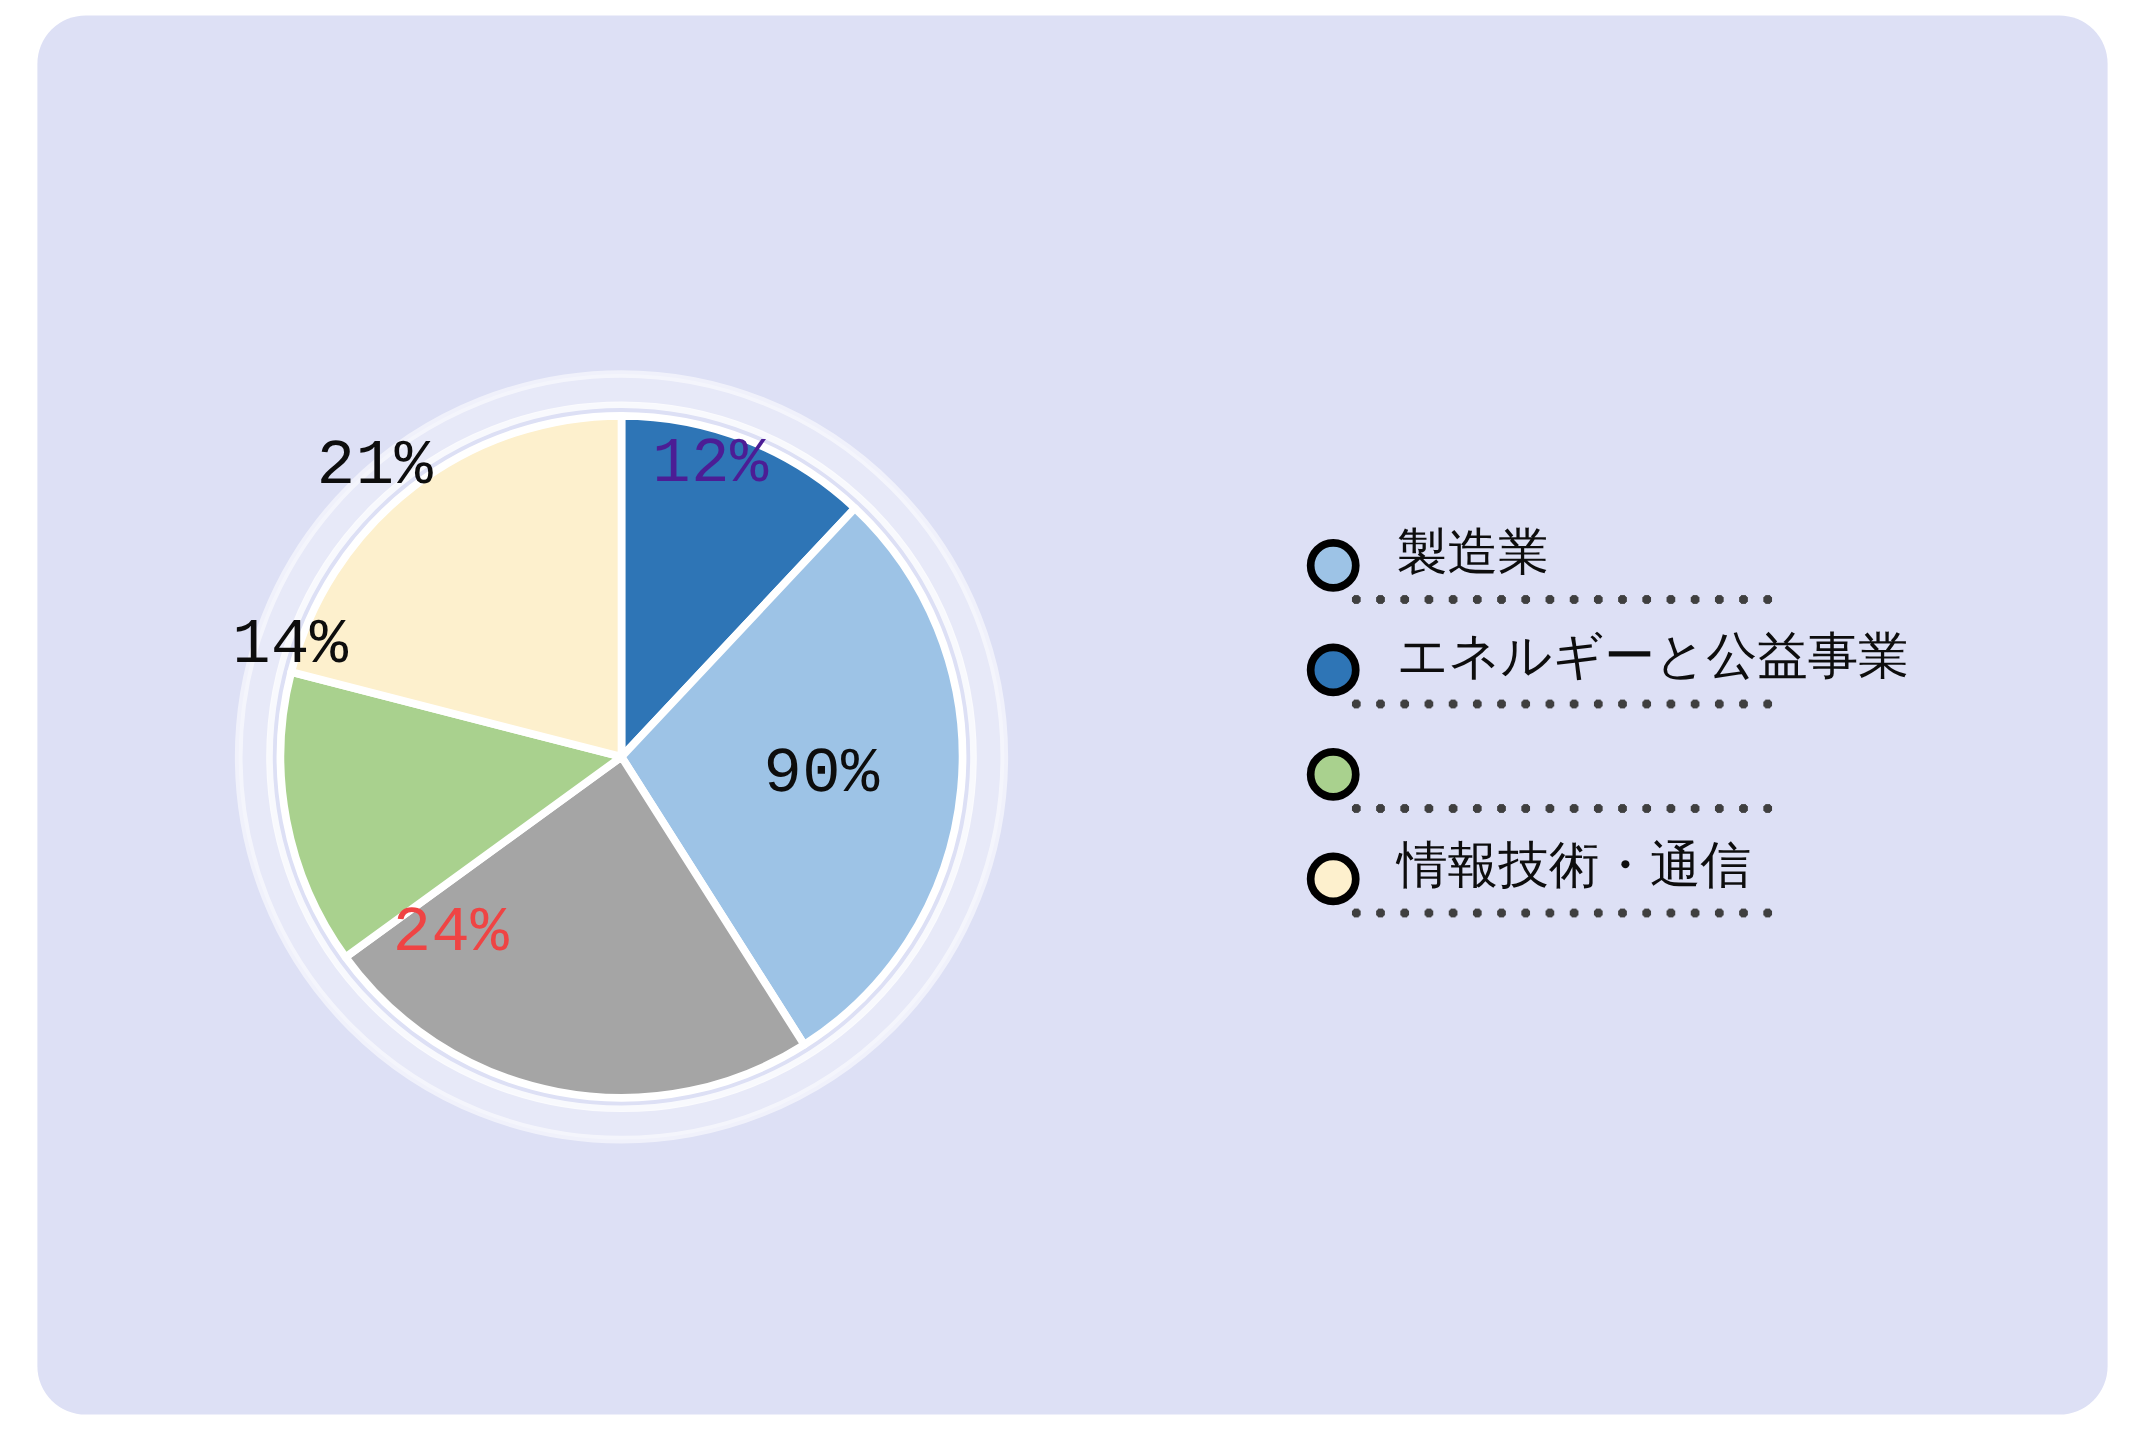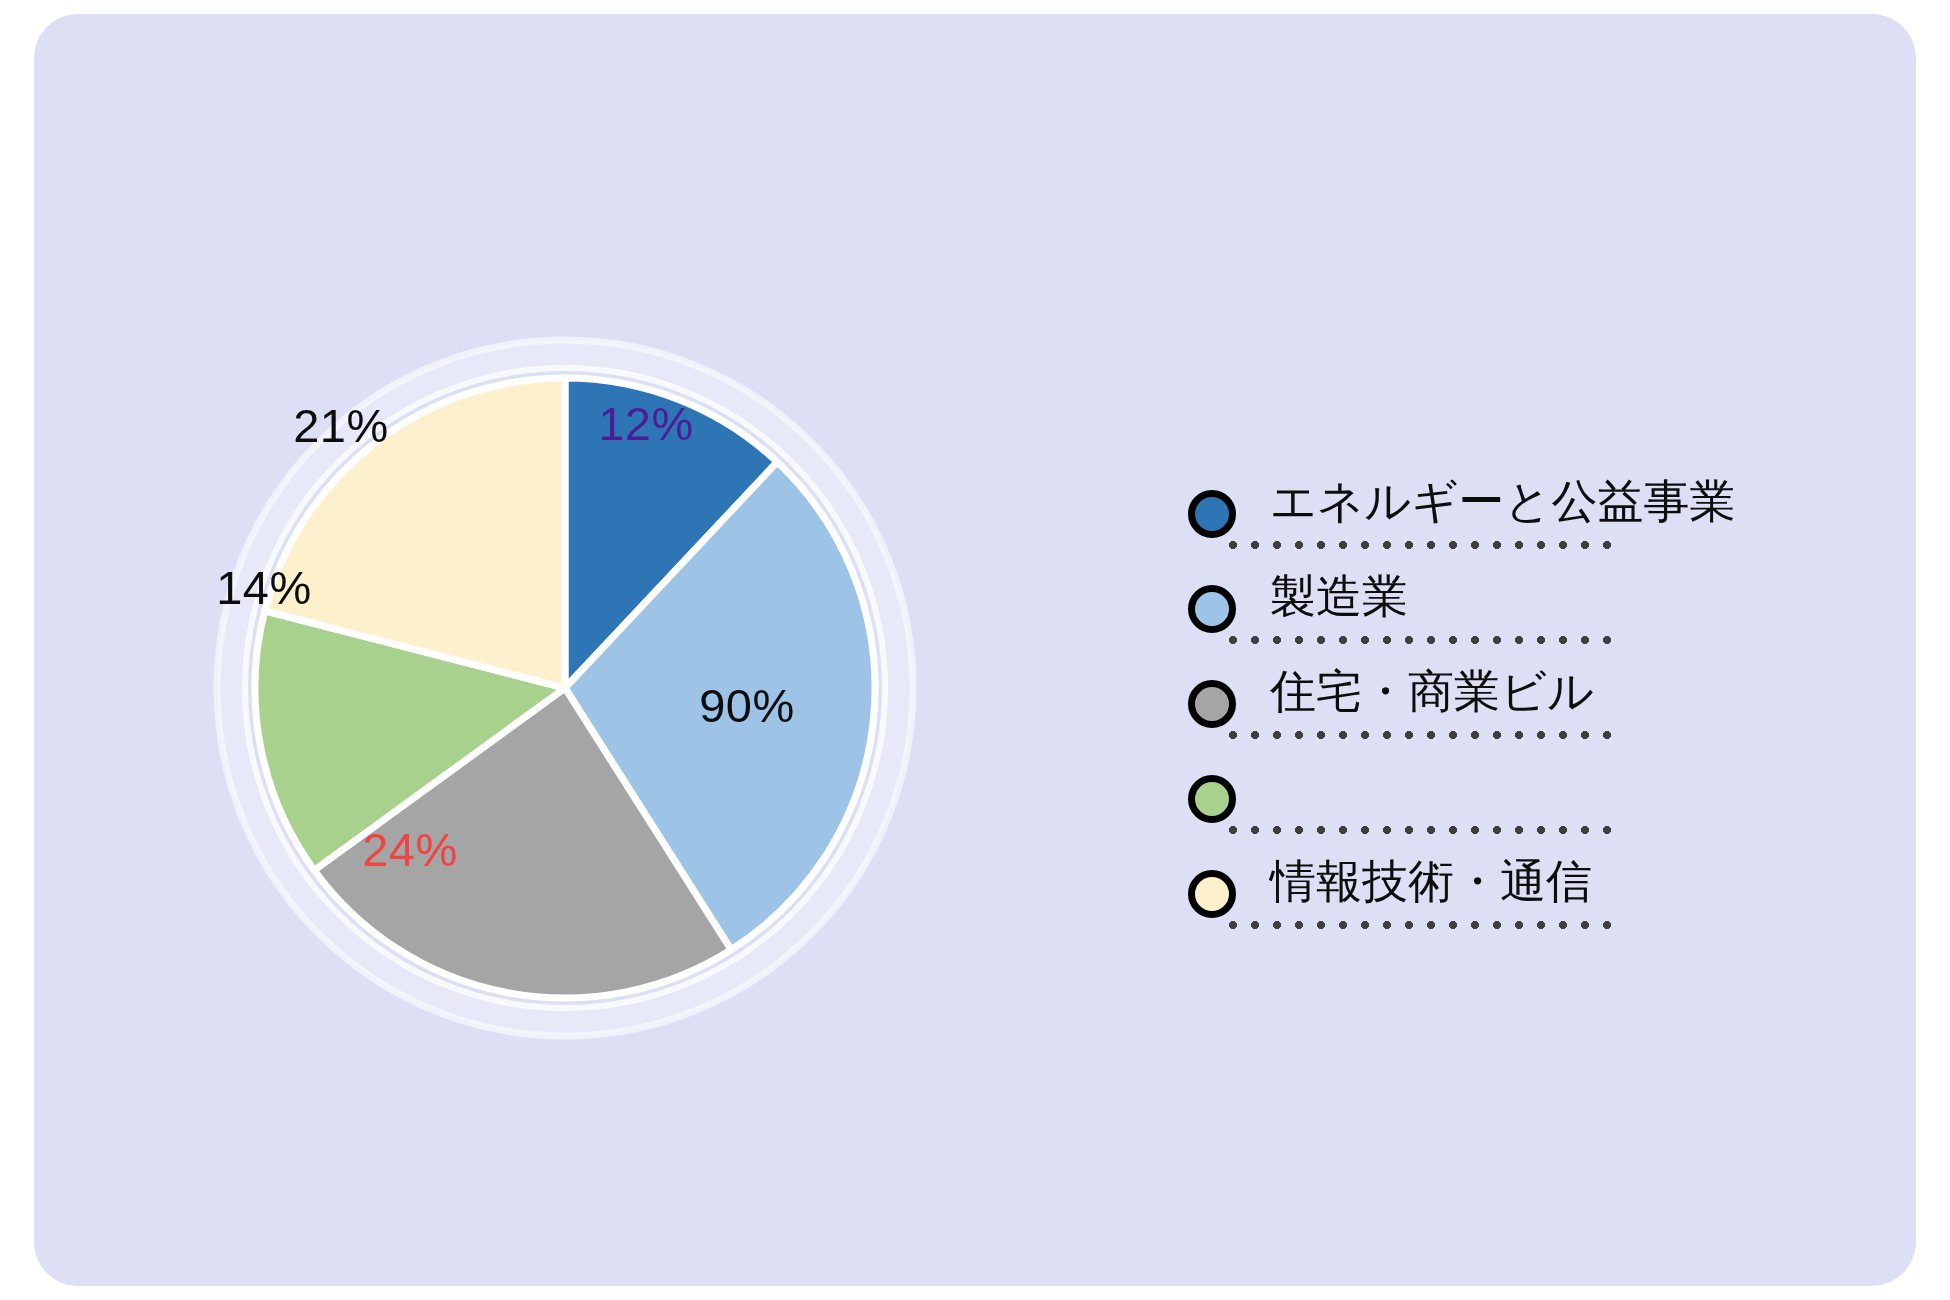--- a/index.html
+++ b/index.html
@@ -50,22 +50,22 @@
   }
 
   #pie-svg {
     position: absolute;
     left: 0;
     top: 0;
   }
 
   .slice-label {
     position: absolute;
-    font-family: Liberation Sans, sans-serif;
-    font-size: 47px;
+    font-family: Liberation Mono, monospace;
+    font-size: 58px;
     letter-spacing: 0.5px;
     transform: translate(-50%, -50%);
     white-space: nowrap;
     pointer-events: none;
   }
 
   
   #legend {
     position: absolute;
     left: 1170px;
@@ -143,36 +143,31 @@
         <div class="slice-label" style="left: 567px; top: 402px; color: rgb(13, 13, 13);">90%</div>
         <div class="slice-label" style="left: 230px; top: 546px; color: #ef4444;">24%</div>
         <div class="slice-label" style="left: 84px; top: 284px; color: rgb(13, 13, 13);">14%</div>
         <div class="slice-label" style="left: 161px; top: 122px; color: rgb(13, 13, 13);">21%</div>
       </div>
   </div>
 
   <div id="legend">
 
     <div class="legend-row">
-      <span class="legend-marker" style="background: rgb(46, 117, 182);"></span>
-      <span class="legend-label">エネルギーと公益事業</span>
-      <span class="legend-leader"></span>
-    </div>
-
-    <div class="legend-row">
       <span class="legend-marker" style="background: rgb(157, 195, 230);"></span>
       <span class="legend-label">製造業</span>
       <span class="legend-leader"></span>
     </div>
 
     <div class="legend-row">
-      <span class="legend-marker" style="background: rgb(165, 165, 165);"></span>
-      <span class="legend-label">住宅・商業ビル</span>
+      <span class="legend-marker" style="background: rgb(46, 117, 182);"></span>
+      <span class="legend-label">エネルギーと公益事業</span>
       <span class="legend-leader"></span>
     </div>
+
 
     <div class="legend-row">
       <span class="legend-marker" style="background: rgb(169, 209, 142);"></span>
       <span class="legend-leader"></span>
     </div>
 
     <div class="legend-row">
       <span class="legend-marker" style="background: rgb(253, 240, 205);"></span>
       <span class="legend-label">情報技術・通信</span>
       <span class="legend-leader"></span>

